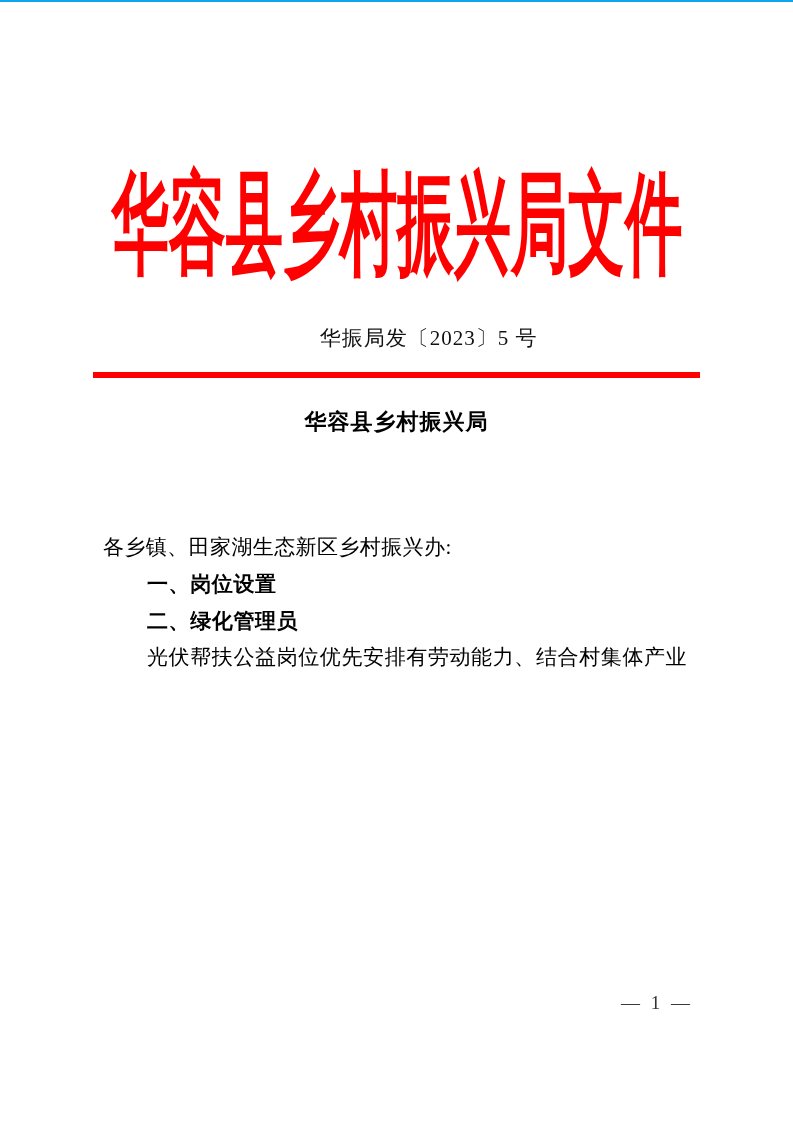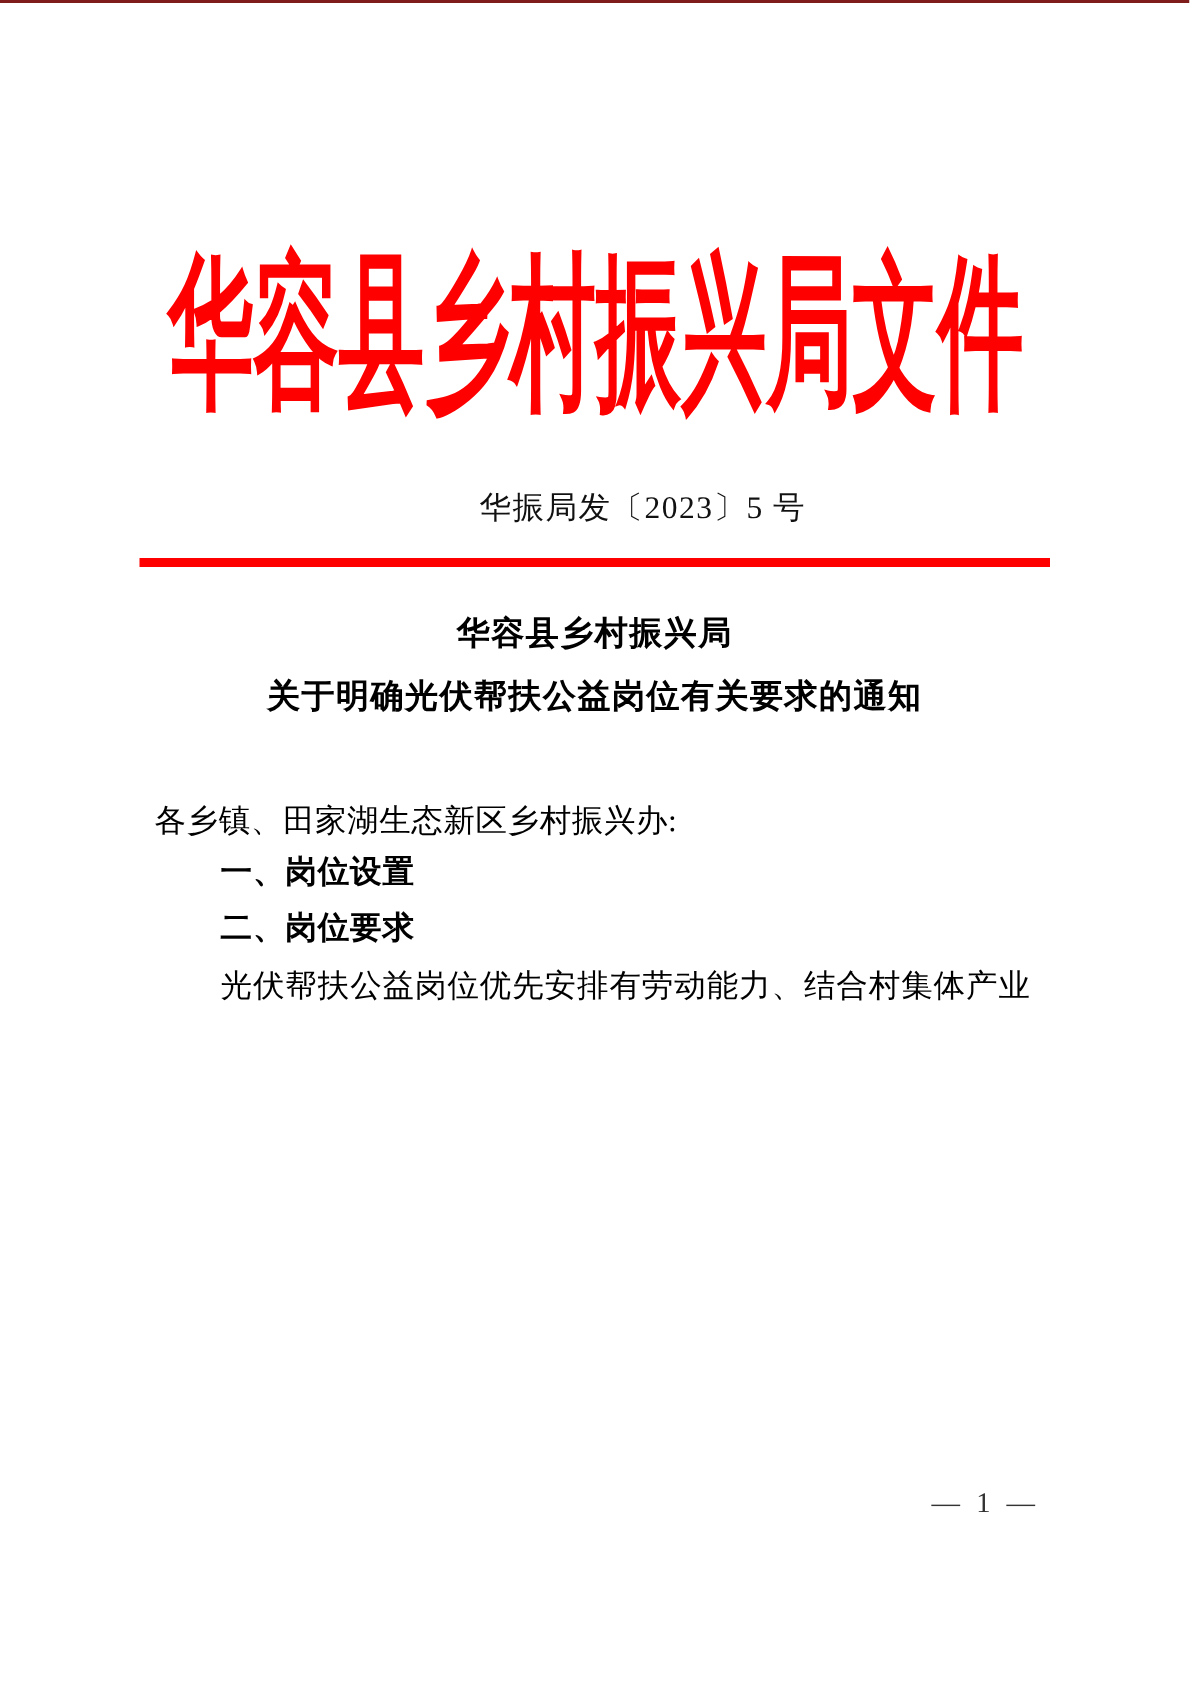--- a/index.html
+++ b/index.html
@@ -8,21 +8,21 @@
     background: #ffffff;
   }
   .page {
     position: relative;
     width: 793px;
     height: 1122px;
     background: #ffffff;
     overflow: hidden;
     font-family: "Liberation Serif", serif;
     color: #000000;
-    border-top: 2px solid #7f1d1d;
+    border-top: 2px solid #0ea5e9;
     box-sizing: border-box;
   }
   
   .banner {
     position: absolute;
     top: 166px;
     left: 0;
     width: 100%;
     text-align: center;
     line-height: 62px;
@@ -88,21 +88,21 @@
     margin: 0;
     padding: 0;
   }
   .indent {
     text-indent: 44px;
   }
   .stretch-last {
     text-align-last: justify;
   }
   .section-heading {
-    font-family: Liberation Mono, monospace;
+    font-family: Liberation Serif, serif;
     font-weight: bold;
     letter-spacing: 0.6px;
   }
   
   .page-footer {
     position: absolute;
     top: 990px;
     right: 100px;
     font-size: 19px;
     letter-spacing: 3px;
@@ -118,25 +118,24 @@
   <div class="banner">
     <span class="banner-inner">华容县乡村振兴局文件</span>
   </div>
 
   <div class="doc-number">华振局发〔2023〕5 号</div>
 
   <div class="red-rule"></div>
 
   <div class="doc-title">
     <div>华容县乡村振兴局</div>
-    <div>关于明确光伏帮扶公益岗位有关要求的通知</div>
   </div>
 
   <div class="doc-body">
     <p>各乡镇、田家湖生态新区乡村振兴办:</p>
     <p class="indent section-heading">一、岗位设置</p>
-    <p class="indent section-heading">二、岗位要求</p>
+    <p class="indent section-heading">二、绿化管理员</p>
     <p class="indent stretch-last">光伏帮扶公益岗位优先安排有劳动能力、结合村集体产业</p>
   </div>
 
   <div class="page-footer">— 1 —</div>
 
 </div>
 
 </body></html>

